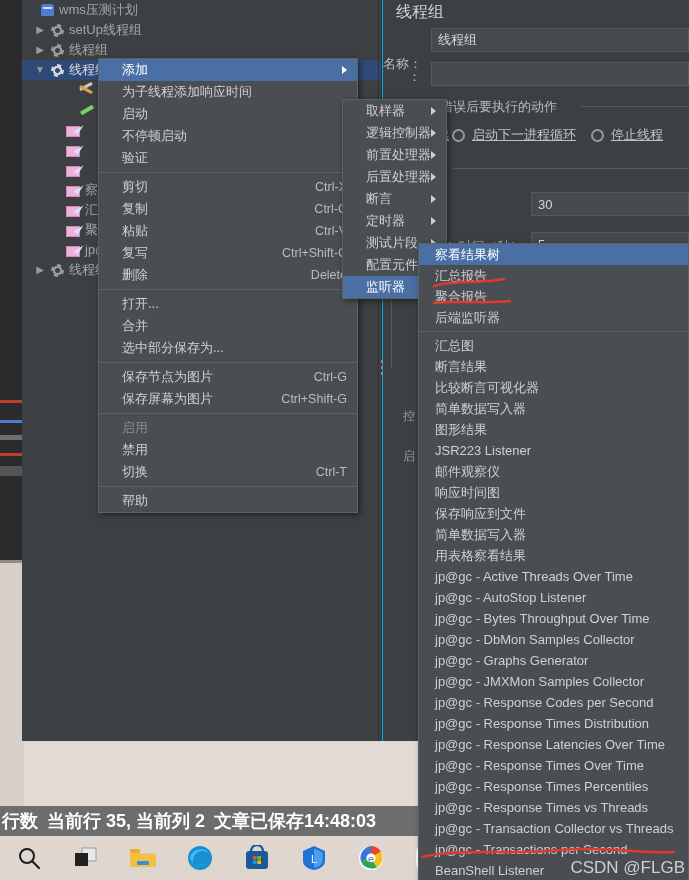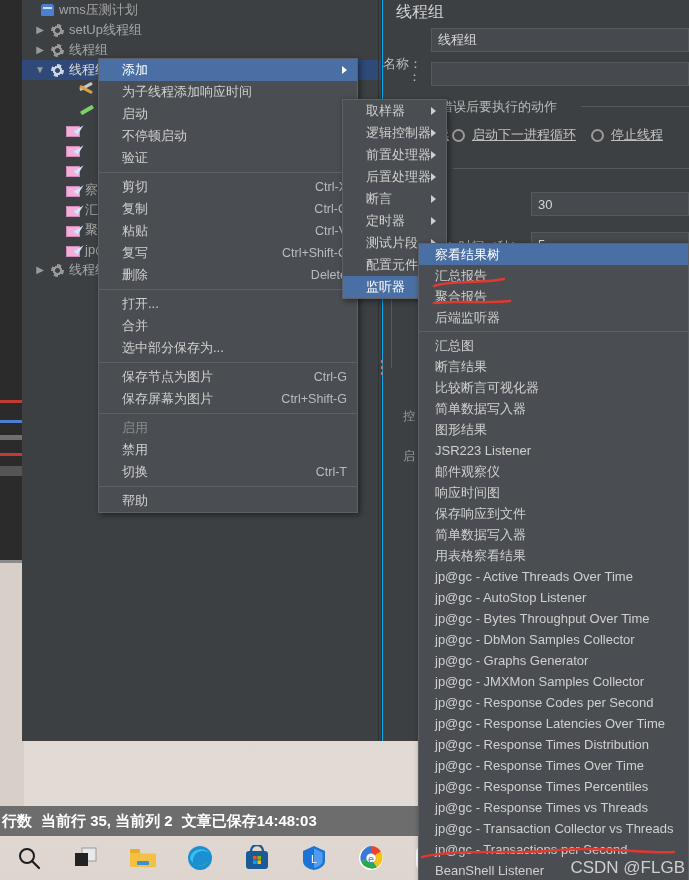--- a/index.html
+++ b/index.html
@@ -162,21 +162,21 @@
   #menu-add    { left:320px; top:58px; width:105px;margin-top:41px; }
   #menu-listen { left:418px; top:243px; width:271px; }
   #menu-listen .mi { padding-left:16px; height:21px; line-height:21px; }
 
   
   .red-line { position:absolute; z-index:60; pointer-events:none; }
 
   
   #status-strip {
     position:absolute; left:0; top:806px; width:430px; height:30px;
-    background:#6d6d6d; color:#ffffff; font-size:15px; font-weight:bold;
+    background:#6d6d6d; color:#ffffff; font-size:18px; font-weight:bold;
     display:flex; align-items:center; padding-left:2px; gap:9px;
     white-space:nowrap;
   }
 
   
   #taskbar {
     position:absolute; left:0; top:836px; width:689px; height:44px;
     background:linear-gradient(180deg,#e0d7d1,#ded5cf);
     display:flex; align-items:center;
   }
@@ -580,24 +580,24 @@
     <div class="mi">
       <span>jp@gc - Graphs Generator</span>
     </div>
     <div class="mi">
       <span>jp@gc - JMXMon Samples Collector</span>
     </div>
     <div class="mi">
       <span>jp@gc - Response Codes per Second</span>
     </div>
     <div class="mi">
+      <span>jp@gc - Response Times Distribution</span>
+    </div>
+    <div class="mi">
       <span>jp@gc - Response Latencies Over Time</span>
-    </div>
-    <div class="mi">
-      <span>jp@gc - Response Times Distribution</span>
     </div>
     <div class="mi">
       <span>jp@gc - Response Times Over Time</span>
     </div>
     <div class="mi">
       <span>jp@gc - Response Times Percentiles</span>
     </div>
     <div class="mi">
       <span>jp@gc - Response Times vs Threads</span>
     </div>

